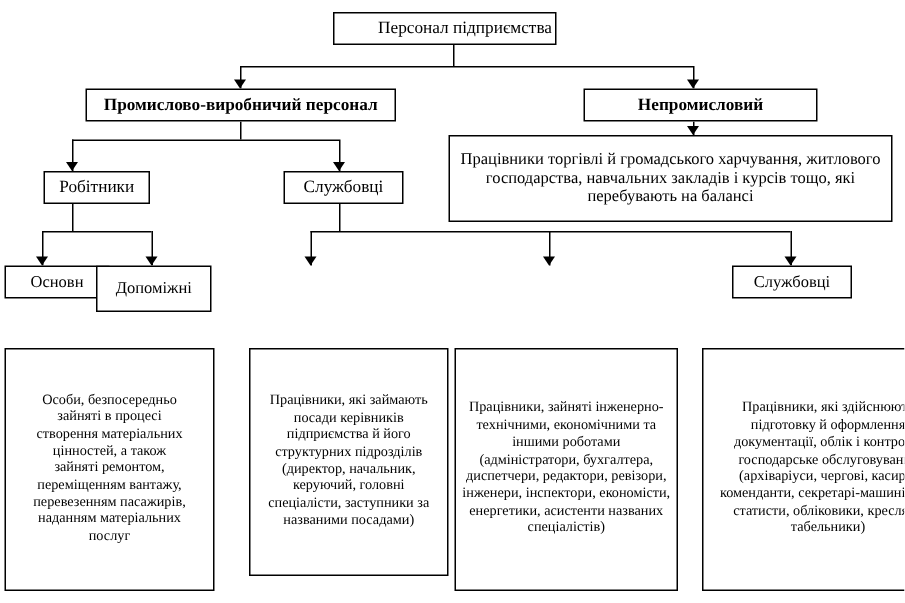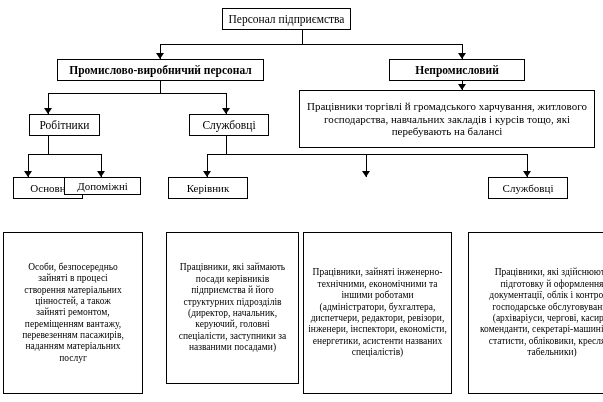--- a/index.html
+++ b/index.html
@@ -56,36 +56,36 @@
     border-right: 4px solid transparent;
     border-top: 6px solid #000000;
     z-index: 3;
   }
 </style>
 </head>
 <body>
 
 <div id="diagram">
 
-  <div class="node t-root" style="left:222px; top:8px; width:129px; height:22px;">
+  <div class="node t-root" style="left:222px; top:8px; width:149px; height:22px;text-align:right;">
     <span>Персонал підприємства</span>
   </div>
 
   <div class="line v" style="left:302px; top:30px; height:14px;"></div>
 
   <div class="line h" style="left:160px; top:44px; width:302px;"></div>
   <div class="line v" style="left:160px; top:44px; height:15px;"></div>
   <div class="line v" style="left:462px; top:44px; height:15px;"></div>
   <div class="arrow" style="left:156px; top:53px;"></div>
   <div class="arrow" style="left:458px; top:53px;"></div>
 
   <div class="node t-lvl2" style="left:57px; top:59px; width:207px; height:22px;">
     <span>Промислово-виробничий персонал</span>
   </div>
-  <div class="node t-lvl2" style="left:389px; top:59px; width:136px; height:22px;">
+  <div class="node t-lvl2" style="left:389px; top:59px; width:156px; height:22px;">
     <span>Непромисловий</span>
   </div>
 
   <div class="line v" style="left:462px; top:81px; height:9px;"></div>
   <div class="arrow" style="left:458px; top:84px;"></div>
 
   <div class="node t-body" style="left:299px; top:90px; width:296px; height:58px;">
     <span>Працівники торгівлі й громадського харчування, житлового господарства, навчальних закладів і курсів тощо, які перебувають на балансі</span>
   </div>
 
@@ -112,28 +112,25 @@
 
   <div class="line v" style="left:226px; top:136px; height:18px;"></div>
   <div class="line h" style="left:207px; top:154px; width:320px;"></div>
   <div class="line v" style="left:207px; top:154px; height:23px;"></div>
   <div class="line v" style="left:366px; top:154px; height:23px;"></div>
   <div class="line v" style="left:527px; top:154px; height:23px;"></div>
   <div class="arrow" style="left:203px; top:171px;"></div>
   <div class="arrow" style="left:362px; top:171px;"></div>
   <div class="arrow" style="left:523px; top:171px;"></div>
 
-  <div class="node t-body" style="left:13px; top:177px; width:70px; height:22px;">
+  <div class="node t-body" style="left:3px; top:177px; width:70px; height:22px;">
     <span>Основн</span>
   </div>
-  <div class="node t-body" style="left:64px; top:177px; width:77px; height:18px;">
+  <div class="node t-body" style="left:64px; top:177px; width:77px; height:31px;">
     <span>Допоміжні</span>
-  </div>
-  <div class="node t-body" style="left:168px; top:177px; width:80px; height:22px;">
-    <span>Керівник</span>
   </div>
   <div class="node t-body" style="left:488px; top:177px; width:80px; height:22px;">
     <span>Службовці</span>
   </div>
 
   <div class="node t-desc" style="left:3px; top:232px; width:140px; height:162px; padding:3px 16px;">
     <span>Особи, безпосередньо зайняті в процесі створення матеріальних цінностей, а також зайняті ремонтом, переміщенням вантажу, перевезенням пасажирів, наданням матеріальних послуг</span>
   </div>
   <div class="node t-desc" style="left:166px; top:232px; width:133px; height:152px; padding:3px 1px;">
     <span>Працівники, які займають посади керівників підприємства й його структурних підрозділів (директор, начальник, керуючий, головні спеціалісти, заступники за названими посадами)</span>

